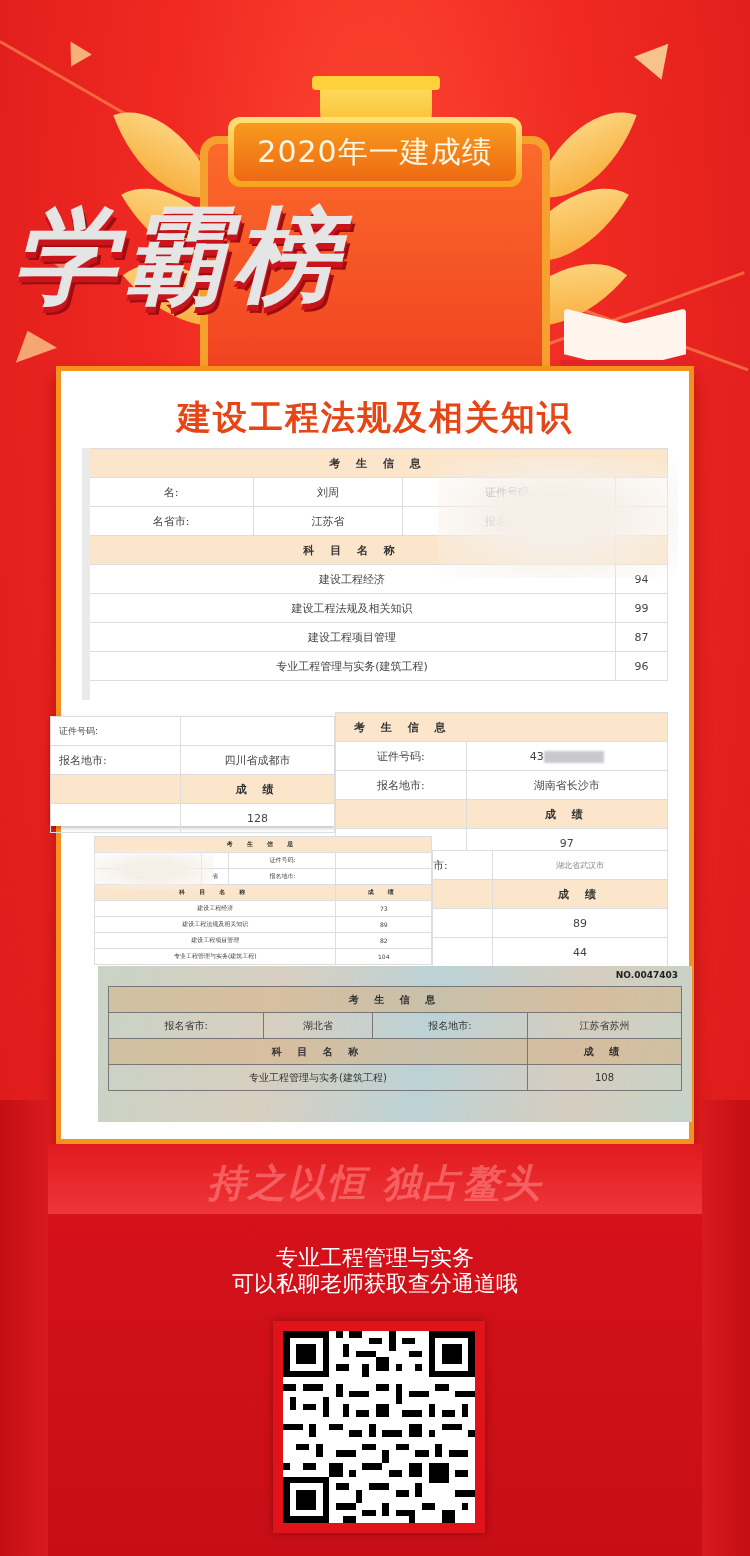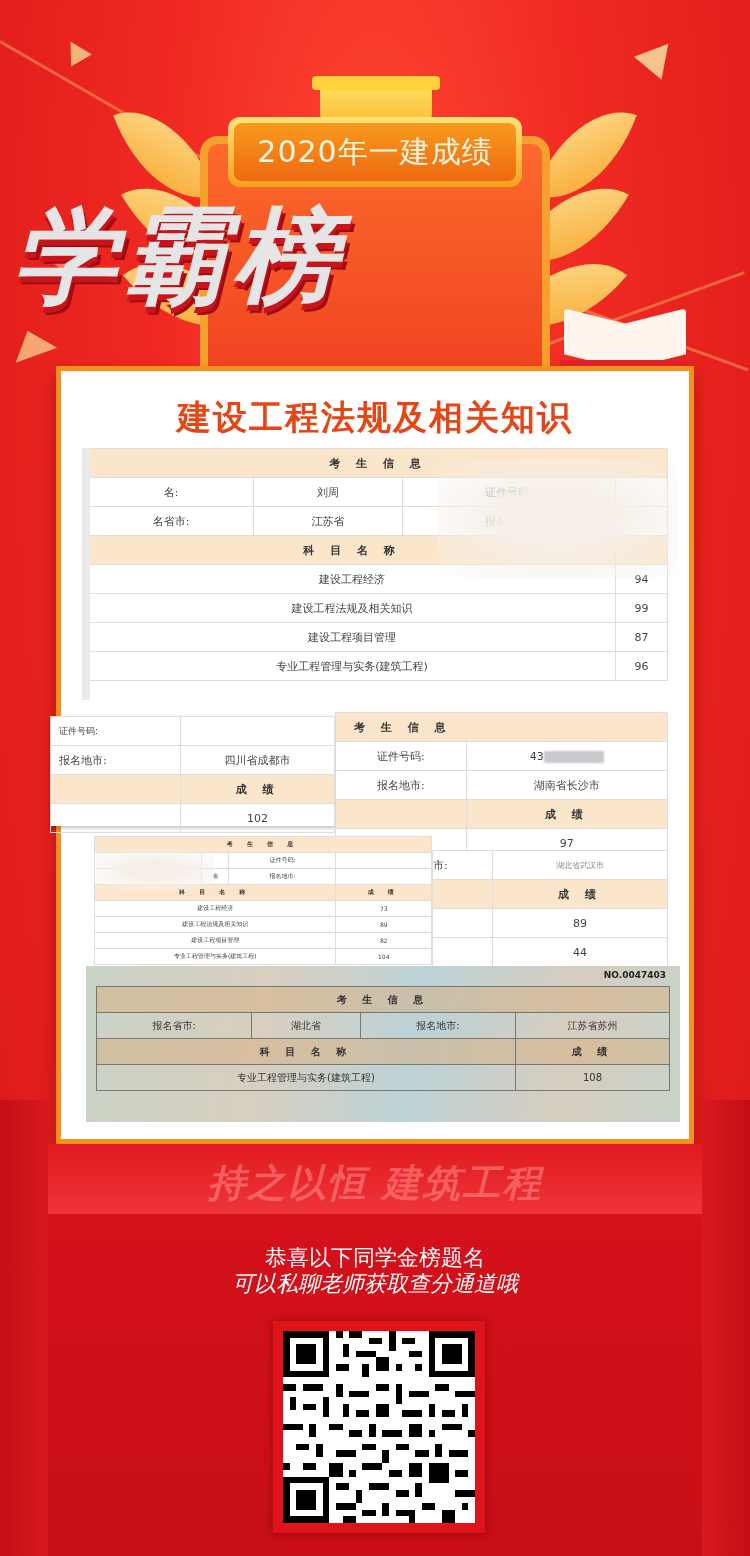--- a/index.html
+++ b/index.html
@@ -85,21 +85,21 @@
   .sheet1 { left: 88px; top: 448px; width: 580px; height: 252px; }
   .sheet1 .shadowl { position: absolute; left: -6px; top: 0; width: 8px; height: 252px; background: #eaeaea; }
 
   .sheet2 { left: 50px; top: 716px; width: 285px; height: 110px; box-shadow: 0 2px 4px rgba(0,0,0,0.25); }
   .sheet3 { left: 335px; top: 712px; width: 333px; height: 136px; }
   .sheet4 { left: 94px; top: 836px; width: 338px; height: 128px; }
   .sheet4 table.res { font-size: 6px; }
   .sheet4 table.res td { height: 16px; }
   .sheet5 { left: 432px; top: 850px; width: 236px; height: 118px; }
   .sheet6 {
-    left: 86px; top: 966px; width: 594px; height: 156px;
+    left: 98px; top: 966px; width: 594px; height: 156px;
     background: linear-gradient(100deg, #c9d3c6, #d8cfc0 30%, #bcd2d6 55%, #d6cdbf 80%, #c7d3c8);
     padding: 20px 10px 8px 10px;
   }
   .sheet6 table.res { font-size: 10px; color: #333; }
   .sheet6 table.res td { border-color: #777; height: 26px; background: transparent; }
   .sheet6 table.res tr.hd td { background: rgba(214,170,120,0.45); }
   .sheet6 .no { position: absolute; right: 14px; top: 4px; font-size: 9px; font-weight: bold; color: #222; }
 
   
   .stage-top {
@@ -224,21 +224,21 @@
     <tr>
           <td style="text-align:left;padding-left:8px;">报名地市:</td>
           <td>四川省成都市</td>
         </tr>
     <tr class="hd">
           <td></td>
           <td>成 绩</td>
         </tr>
     <tr>
           <td></td>
-          <td>102</td>
+          <td>128</td>
         </tr>
   </tbody>
     </table>
 </div>
 
 <div class="sheet sheet3">
   <table class="res">
     <tbody>
         <tr class="hd">
           <td colspan="2" style="text-align:left;padding-left:18px;">考 生 信 息</td>
@@ -354,24 +354,24 @@
           <td colspan="3">专业工程管理与实务(建筑工程)</td>
           <td>108</td>
         </tr>
   </tbody>
     </table>
 </div>
 
 <div class="stage-side-l"></div>
 <div class="stage-side-r"></div>
 <div class="stage-top"></div>
-<div class="slogan">持之以恒 建筑工程</div>
+<div class="slogan">持之以恒 独占鳌头</div>
 <div class="stage-front"></div>
-<div class="prompt" style="top:1243px;">恭喜以下同学金榜题名</div>
-<div class="prompt" style="top:1269px;font-style:italic;">可以私聊老师获取查分通道哦</div>
+<div class="prompt" style="top:1243px;">专业工程管理与实务</div>
+<div class="prompt" style="top:1269px;">可以私聊老师获取查分通道哦</div>
 
 <div class="qr-frame">
   <div class="qr">
     <svg width="192" height="192" viewBox="0 0 29 29" shape-rendering="crispEdges">
       <rect width="29" height="29" fill="#fff"></rect>
       <g fill="#000">
         <path d="M0 0h7v7h-7zM1 1v5h5v-5zM2 2h3v3h-3z"></path>
         <path d="M22 0h7v7h-7zM23 1v5h5v-5zM24 2h3v3h-3z"></path>
         <path d="M0 22h7v7h-7zM1 23v5h5v-5zM2 24h3v3h-3z"></path>
         <path d="M8 0h1v1h-1zM10 0h2v1h-2zM13 1h2v1h-2zM9 2h1v2h-1zM11 3h3v1h-3zM16 0h1v3h-1zM18 1h2v1h-2zM19 3h2v1h-2zM8 5h2v1h-2zM12 5h1v2h-1zM14 4h2v2h-2zM17 5h1v1h-1zM20 5h1v1h-1z"></path>

